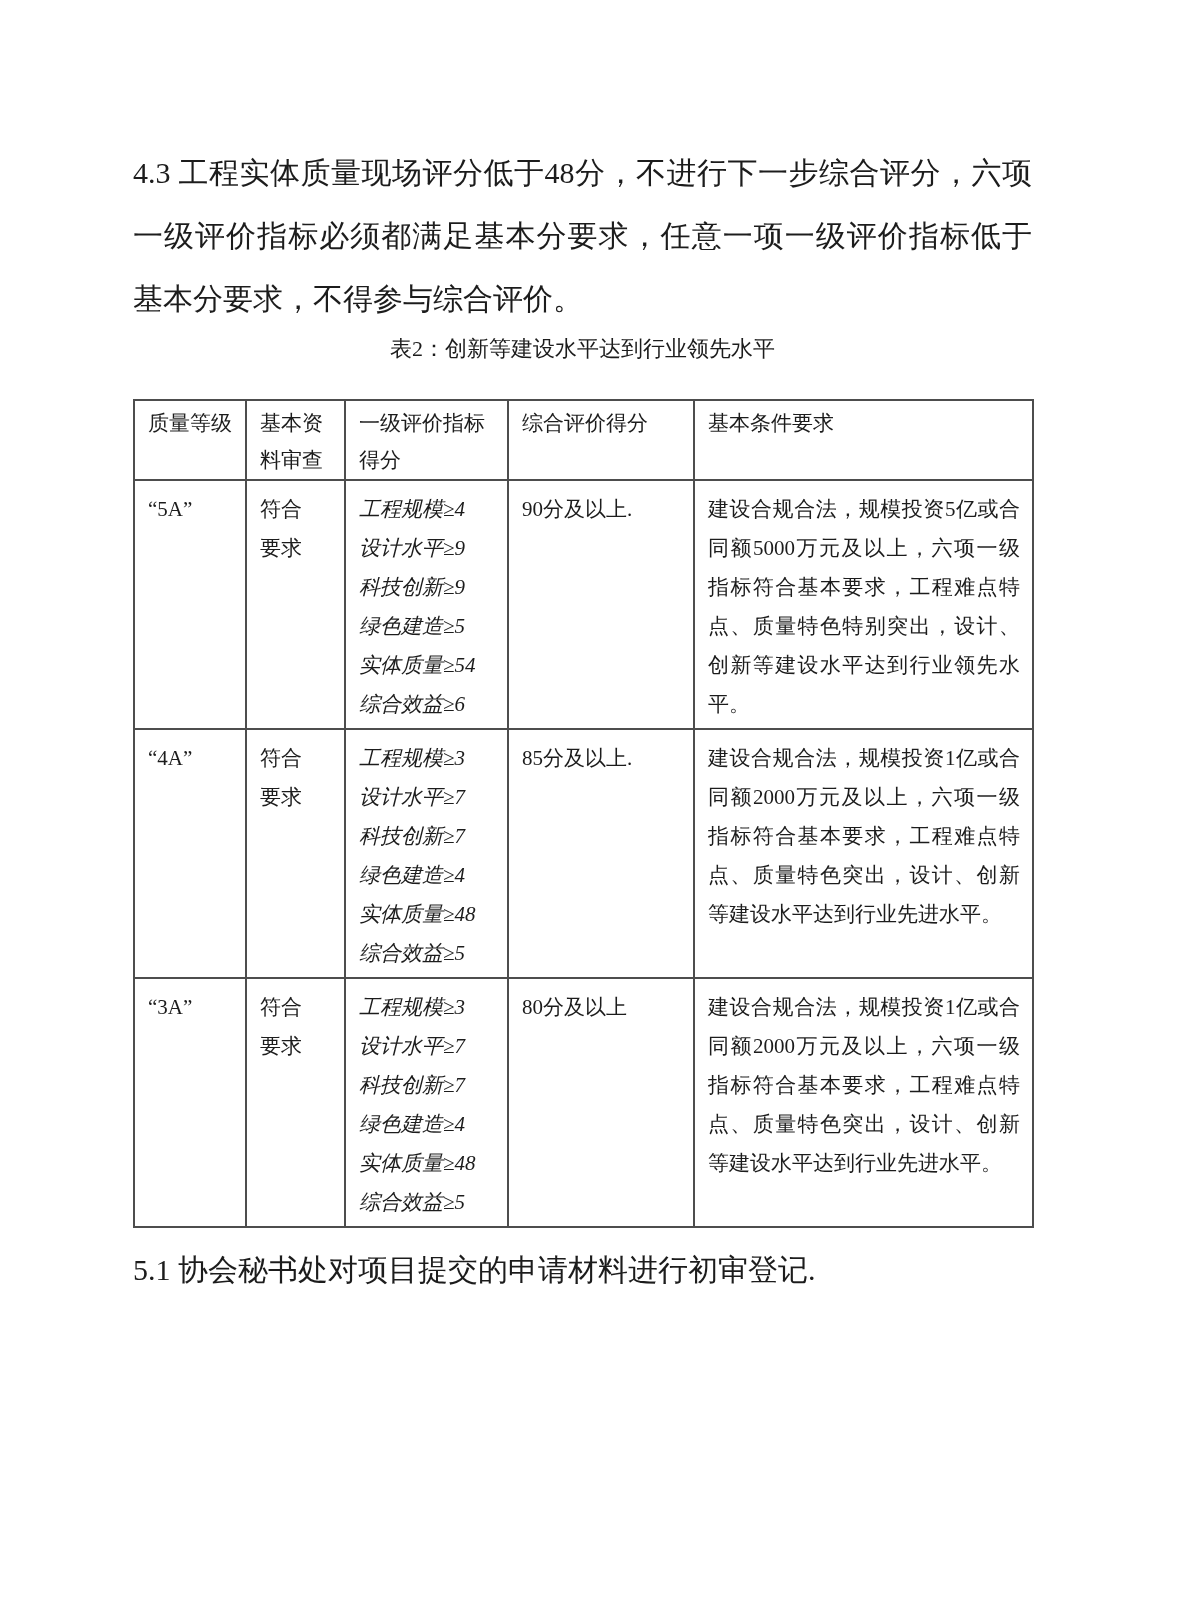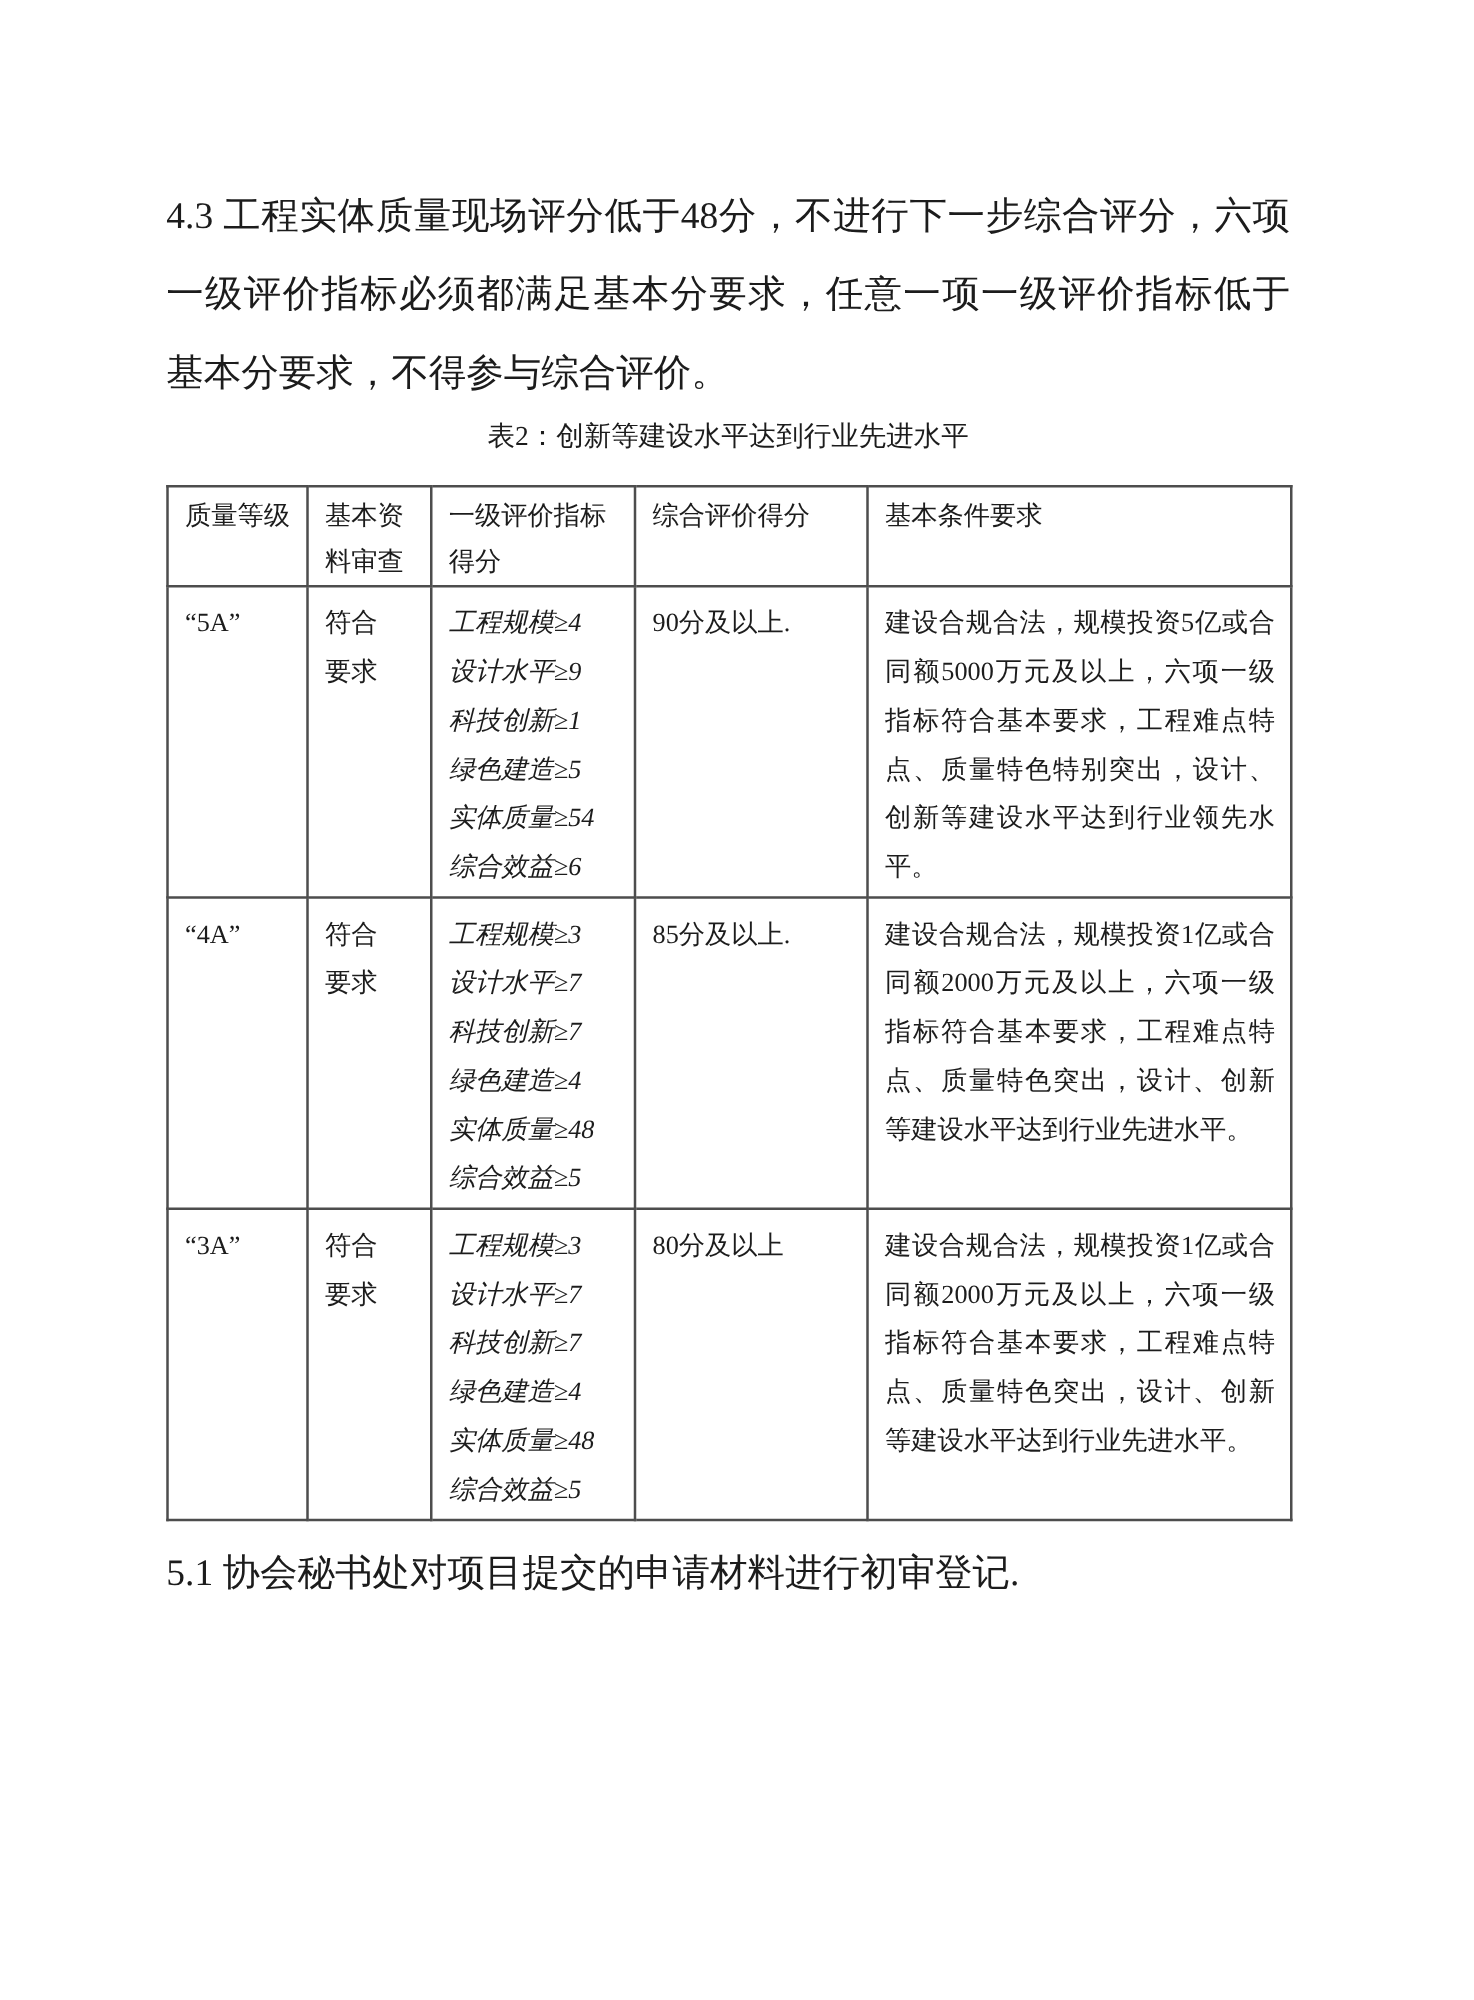--- a/index.html
+++ b/index.html
@@ -29,21 +29,21 @@
     white-space: pre-wrap;
   }
   .caption {
     margin-top: 4px;
     margin-bottom: 0;
     font-size: 22px;
     line-height: 30px;
     text-align: center;
   }
   table.grade-table {
-    margin-top: 24px;
+    margin-top: 35px;
     border-collapse: collapse;
     table-layout: fixed;
     width: 899px;
   }
   .grade-table th, .grade-table td {
     border: 2px solid #4d4d4d;
     vertical-align: top;
     font-size: 21px;
     font-weight: normal;
     text-align: left;
@@ -79,21 +79,21 @@
   }
 </style>
 </head>
 <body>
 
 <div class="page">
   <div class="content">
 
     <p class="body-text">4.3 工程实体质量现场评分低于48分，不进行下一步综合评分，六项一级评价指标必须都满足基本分要求，任意一项一级评价指标低于基本分要求，不得参与综合评价。</p>
 
-    <p class="caption">表2：创新等建设水平达到行业先进水平</p>
+    <p class="caption">表2：创新等建设水平达到行业领先水平</p>
 
     <table class="grade-table">
       <colgroup>
         <col style="width:112px">
         <col style="width:99px">
         <col style="width:163px">
         <col style="width:186px">
         <col style="width:339px">
       </colgroup>
       <thead>
@@ -105,21 +105,21 @@
           <th>基本条件要求</th>
         </tr>
       </thead>
       <tbody>
         <tr>
           <td><span class="cell-nowrap">“5A”</span></td>
           <td><span class="wrap-2">符合要求</span></td>
           <td>
             <div class="indicator-line">工程规模≥4</div>
             <div class="indicator-line">设计水平≥9</div>
-            <div class="indicator-line">科技创新≥1</div>
+            <div class="indicator-line">科技创新≥9</div>
             <div class="indicator-line">绿色建造≥5</div>
             <div class="indicator-line">实体质量≥54</div>
             <div class="indicator-line">综合效益≥6</div>
           </td>
           <td><span class="cell-nowrap">90分及以上.</span></td>
           <td>
               <div class="req-text">建设合规合法，规模投资5亿或合同额5000万元及以上，六项一级指标符合基本要求，工程难点特点、质量特色特别突出，设计、创新等建设水平达到行业领先水平。</div>
             </td>
         </tr>
         <tr>

